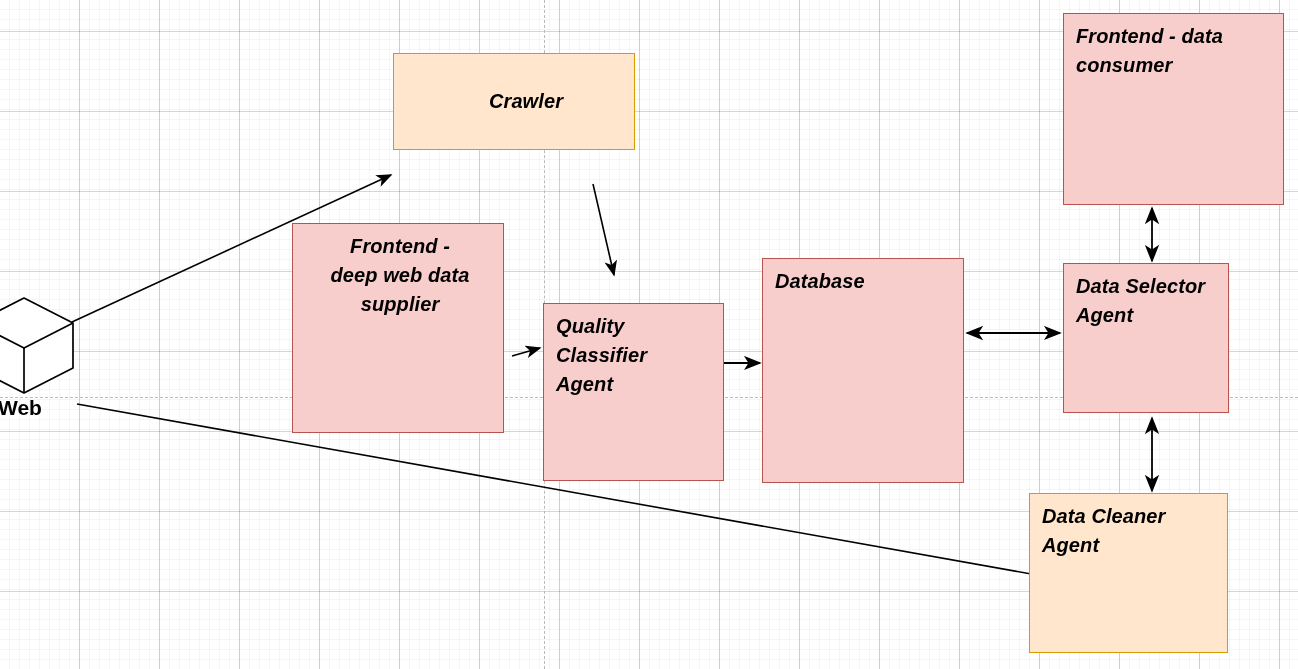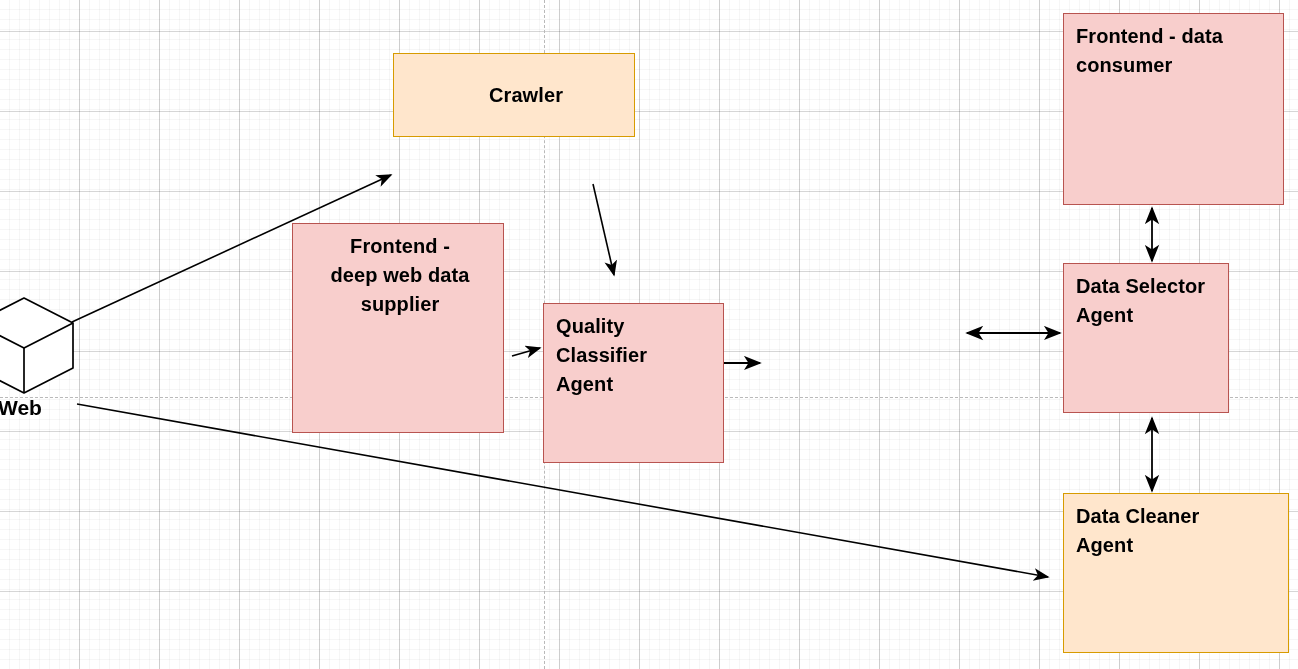--- a/index.html
+++ b/index.html
@@ -53,20 +53,21 @@
     background: #f8cecc;
     border-color: #b85450;
   }
   .node.orange {
     background: #ffe6cc;
     border-color: #d79b00;
   }
   .node .label {
     position: absolute;
     white-space: pre-line;
+    font-style: italic;
   }
   .node.align-tl .label {
     left: 12px;
     top: 8px;
     right: 8px;
   }
   .node.align-center {
     display: flex;
     align-items: center;
     justify-content: center;
@@ -130,45 +131,48 @@
 
     <line x1="967" y1="333" x2="1060" y2="333" stroke="#000000" stroke-width="1.8" marker-end="url(#arrowEnd)" marker-start="url(#arrowStart)"></line>
 
     <line x1="1152" y1="261" x2="1152" y2="208" stroke="#000000" stroke-width="1.8" marker-end="url(#arrowEnd)" marker-start="url(#arrowStart)"></line>
 
     <line x1="1152" y1="418" x2="1152" y2="491" stroke="#000000" stroke-width="1.8" marker-end="url(#arrowEnd)" marker-start="url(#arrowStart)"></line>
   </svg>
 
   <div class="web-label">Web</div>
 
-  <div class="node orange align-center" style="left:393px; top:53px; width:242px; height:84px;padding-left:24px;">
+  <div class="node orange align-center" style="left:393px; top:53px; width:242px; height:97px;padding-left:24px;">
     <div class="label">Crawler</div>
   </div>
 
   <div class="node pink align-tl" style="left:292px; top:223px; width:212px; height:210px;text-align:center;">
     <div class="label">Frontend -
 deep web data
 supplier</div>
   </div>
 
-  <div class="node pink align-tl" style="left:543px; top:303px; width:181px; height:160px;padding-left:28px;">
+  <div class="node pink align-tl" style="left:543px; top:303px; width:181px; height:178px;padding-left:28px;">
     <div class="label">Quality
 Classifier
 Agent</div>
   </div>
 
+  <div class="node pink align-tl" style="left:762px; top:258px; width:202px; height:225px;">
+    <div class="label">Database</div>
+  </div>
 
   <div class="node pink align-tl" style="left:1063px; top:13px; width:221px; height:192px;">
     <div class="label">Frontend - data
 consumer</div>
   </div>
 
   <div class="node pink align-tl" style="left:1063px; top:263px; width:166px; height:150px;">
     <div class="label">Data Selector
 Agent</div>
   </div>
 
-  <div class="node orange align-tl" style="left:1063px; top:493px; width:226px; height:160px;">
+  <div class="node orange align-tl" style="left:1029px; top:493px; width:199px; height:160px;">
     <div class="label">Data Cleaner
 Agent</div>
   </div>
 
 </div>
 
 </body></html>

